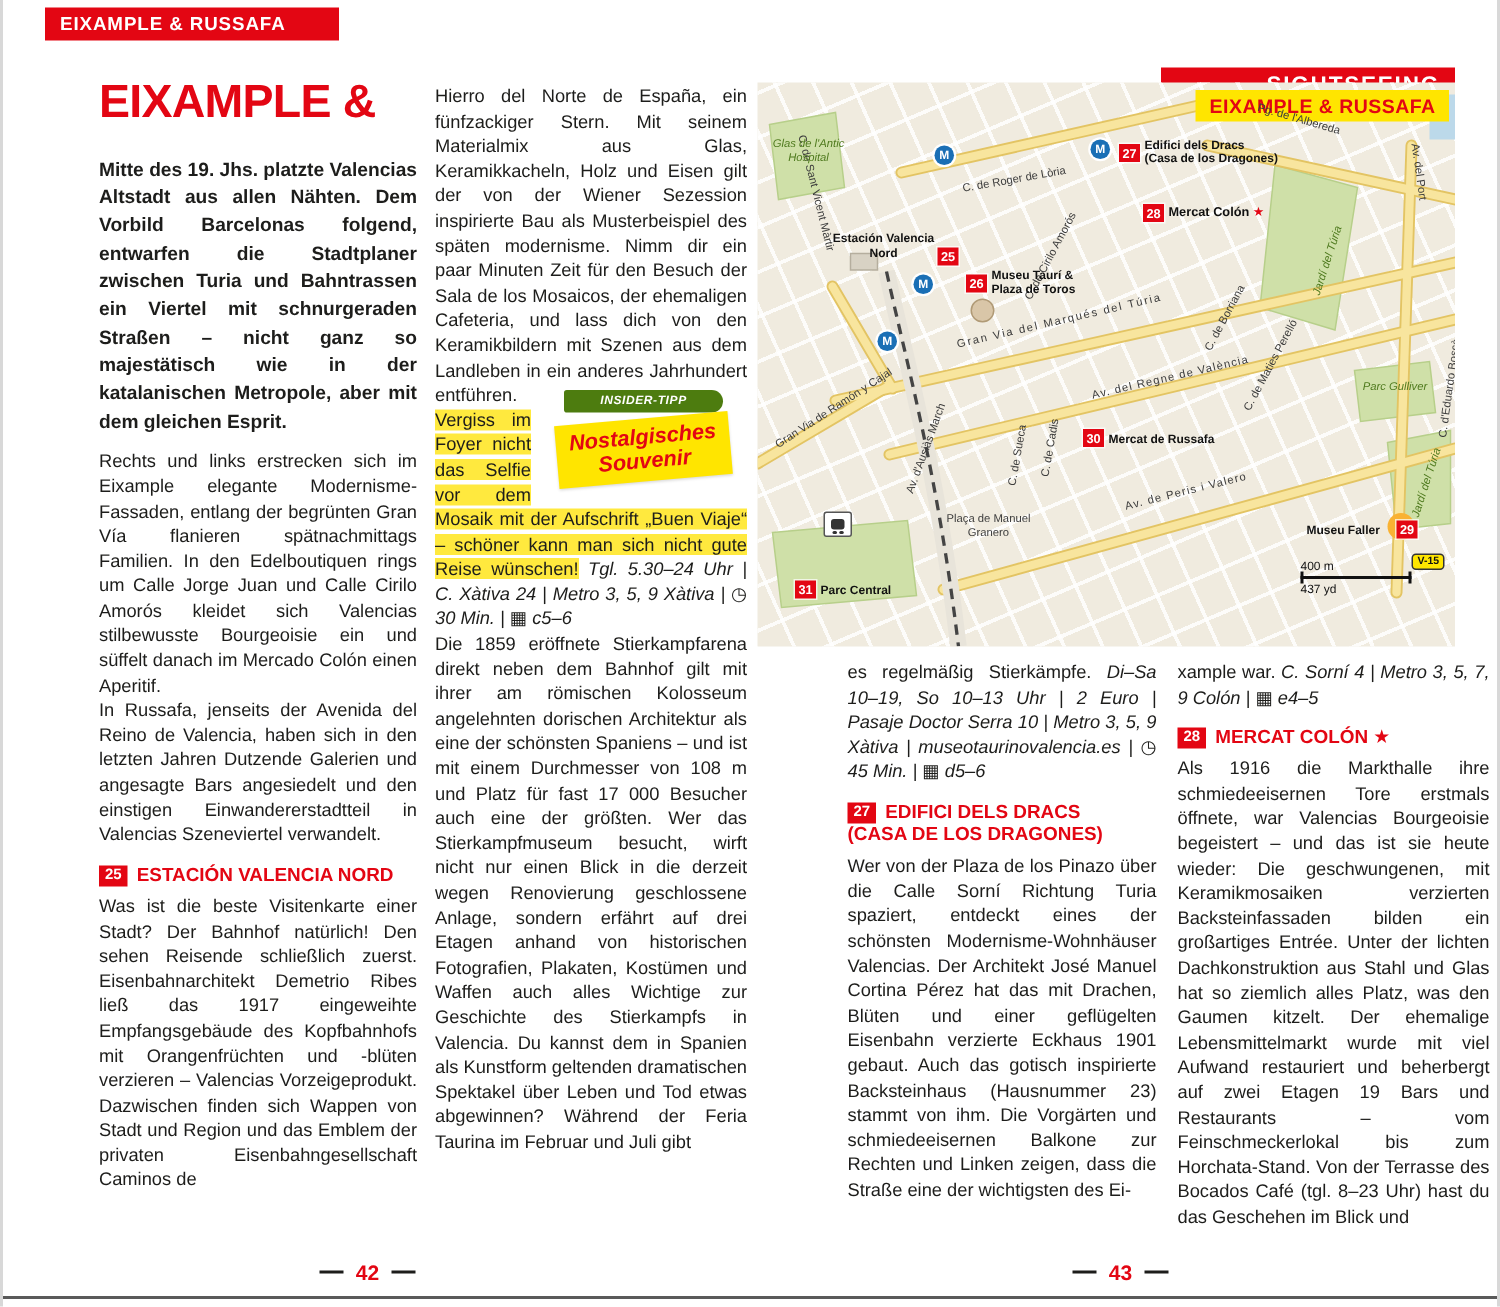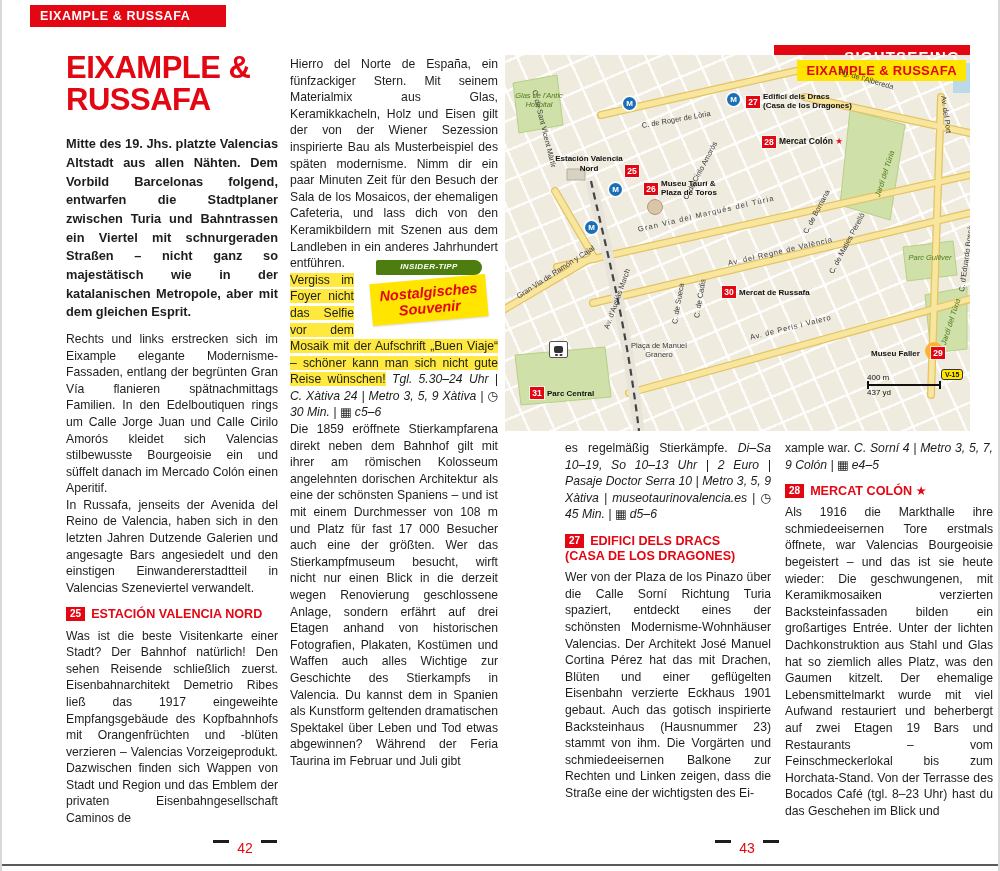--- a/index.html
+++ b/index.html
@@ -61,39 +61,38 @@
   .train-body{width:9px;height:7px;background:#333;border-radius:2px;position:relative;}
   .train-body::after{content:"";position:absolute;left:1px;bottom:-3px;width:2.5px;height:2.5px;border-radius:50%;background:#333;box-shadow:4.5px 0 0 #333;}
   .v15{position:absolute;left:436px;top:314px;background:#ffe500;border:1px solid #333;border-radius:3px;font-size:7px;font-weight:bold;color:#111;padding:1px 3px;}
   .scale{position:absolute;left:362px;top:318px;width:74px;text-align:left;font-size:8px;font-weight:normal;color:#111;}
   .scale-line{height:2px;background:#111;margin:2px 0;position:relative;}
   .scale-line::before,.scale-line::after{content:"";position:absolute;top:-3px;width:2px;height:8px;background:#111;}
   .scale-line::before{left:0;}
   .scale-line::after{right:0;}
 
   
-  .pagenum{position:absolute;top:840px;width:90px;display:flex;align-items:flex-start;justify-content:center;color:#e30613;font-weight:normal;font-size:14px;}
+  .pagenum{position:absolute;top:840px;width:90px;display:flex;align-items:center;justify-content:center;color:#e30613;font-weight:bold;font-size:14px;}
   .pagenum .dash{width:16px;height:2.5px;background:#1d1d1b;margin:0 8px;}
   .pn-left{left:200px;}
   .pn-right{left:702px;}
 </style>
 </head>
 <body>
 
 <div class="edge-bottom"></div>
 <div class="edge-left"></div>
 <div class="edge-right"></div>
 
 <div class="bar bar-left">EIXAMPLE &amp; RUSSAFA</div>
 <div class="bar bar-right">SIGHTSEEING</div>
 
 <div class="col col1">
   <div class="big-title">
     <div>EIXAMPLE &amp;</div>
-    <div>RUSSAFA</div>
   </div>
   <div class="intro">Mitte des 19. Jhs. platzte Valencias Altstadt aus allen Nähten. Dem Vorbild Barcelonas folgend, entwarfen die Stadtplaner zwischen Turia und Bahntrassen ein Viertel mit schnurgeraden Straßen – nicht ganz so majestätisch wie in der katalanischen Metropole, aber mit dem gleichen Esprit.</div>
   <div class="body-text">Rechts und links erstrecken sich im Eixample elegante Modernisme-Fassaden, entlang der begrünten Gran Vía flanieren spätnachmittags Familien. In den Edelboutiquen rings um Calle Jorge Juan und Calle Cirilo Amorós kleidet sich Valencias stilbewusste Bourgeoisie ein und süffelt danach im Mercado Colón einen Aperitif.</div>
   <div class="body-text">In Russafa, jenseits der Avenida del Reino de Valencia, haben sich in den letzten Jahren Dutzende Galerien und angesagte Bars angesiedelt und den einstigen Einwandererstadtteil in Valencias Szeneviertel verwandelt.</div>
   <div class="sec-head">
     <span class="sec-num">25</span><span>ESTACIÓN VALENCIA NORD</span>
   </div>
   <div class="body-text">Was ist die beste Visitenkarte einer Stadt? Der Bahnhof natürlich! Den sehen Reisende schließlich zuerst. Eisenbahnarchitekt Demetrio Ribes ließ das 1917 eingeweihte Empfangsgebäude des Kopfbahnhofs mit Orangenfrüchten und -blüten verzieren – Valencias Vorzeigeprodukt. Dazwischen finden sich Wappen von Stadt und Region und das Emblem der privaten Eisenbahngesellschaft Caminos de</div>
 </div>
 

